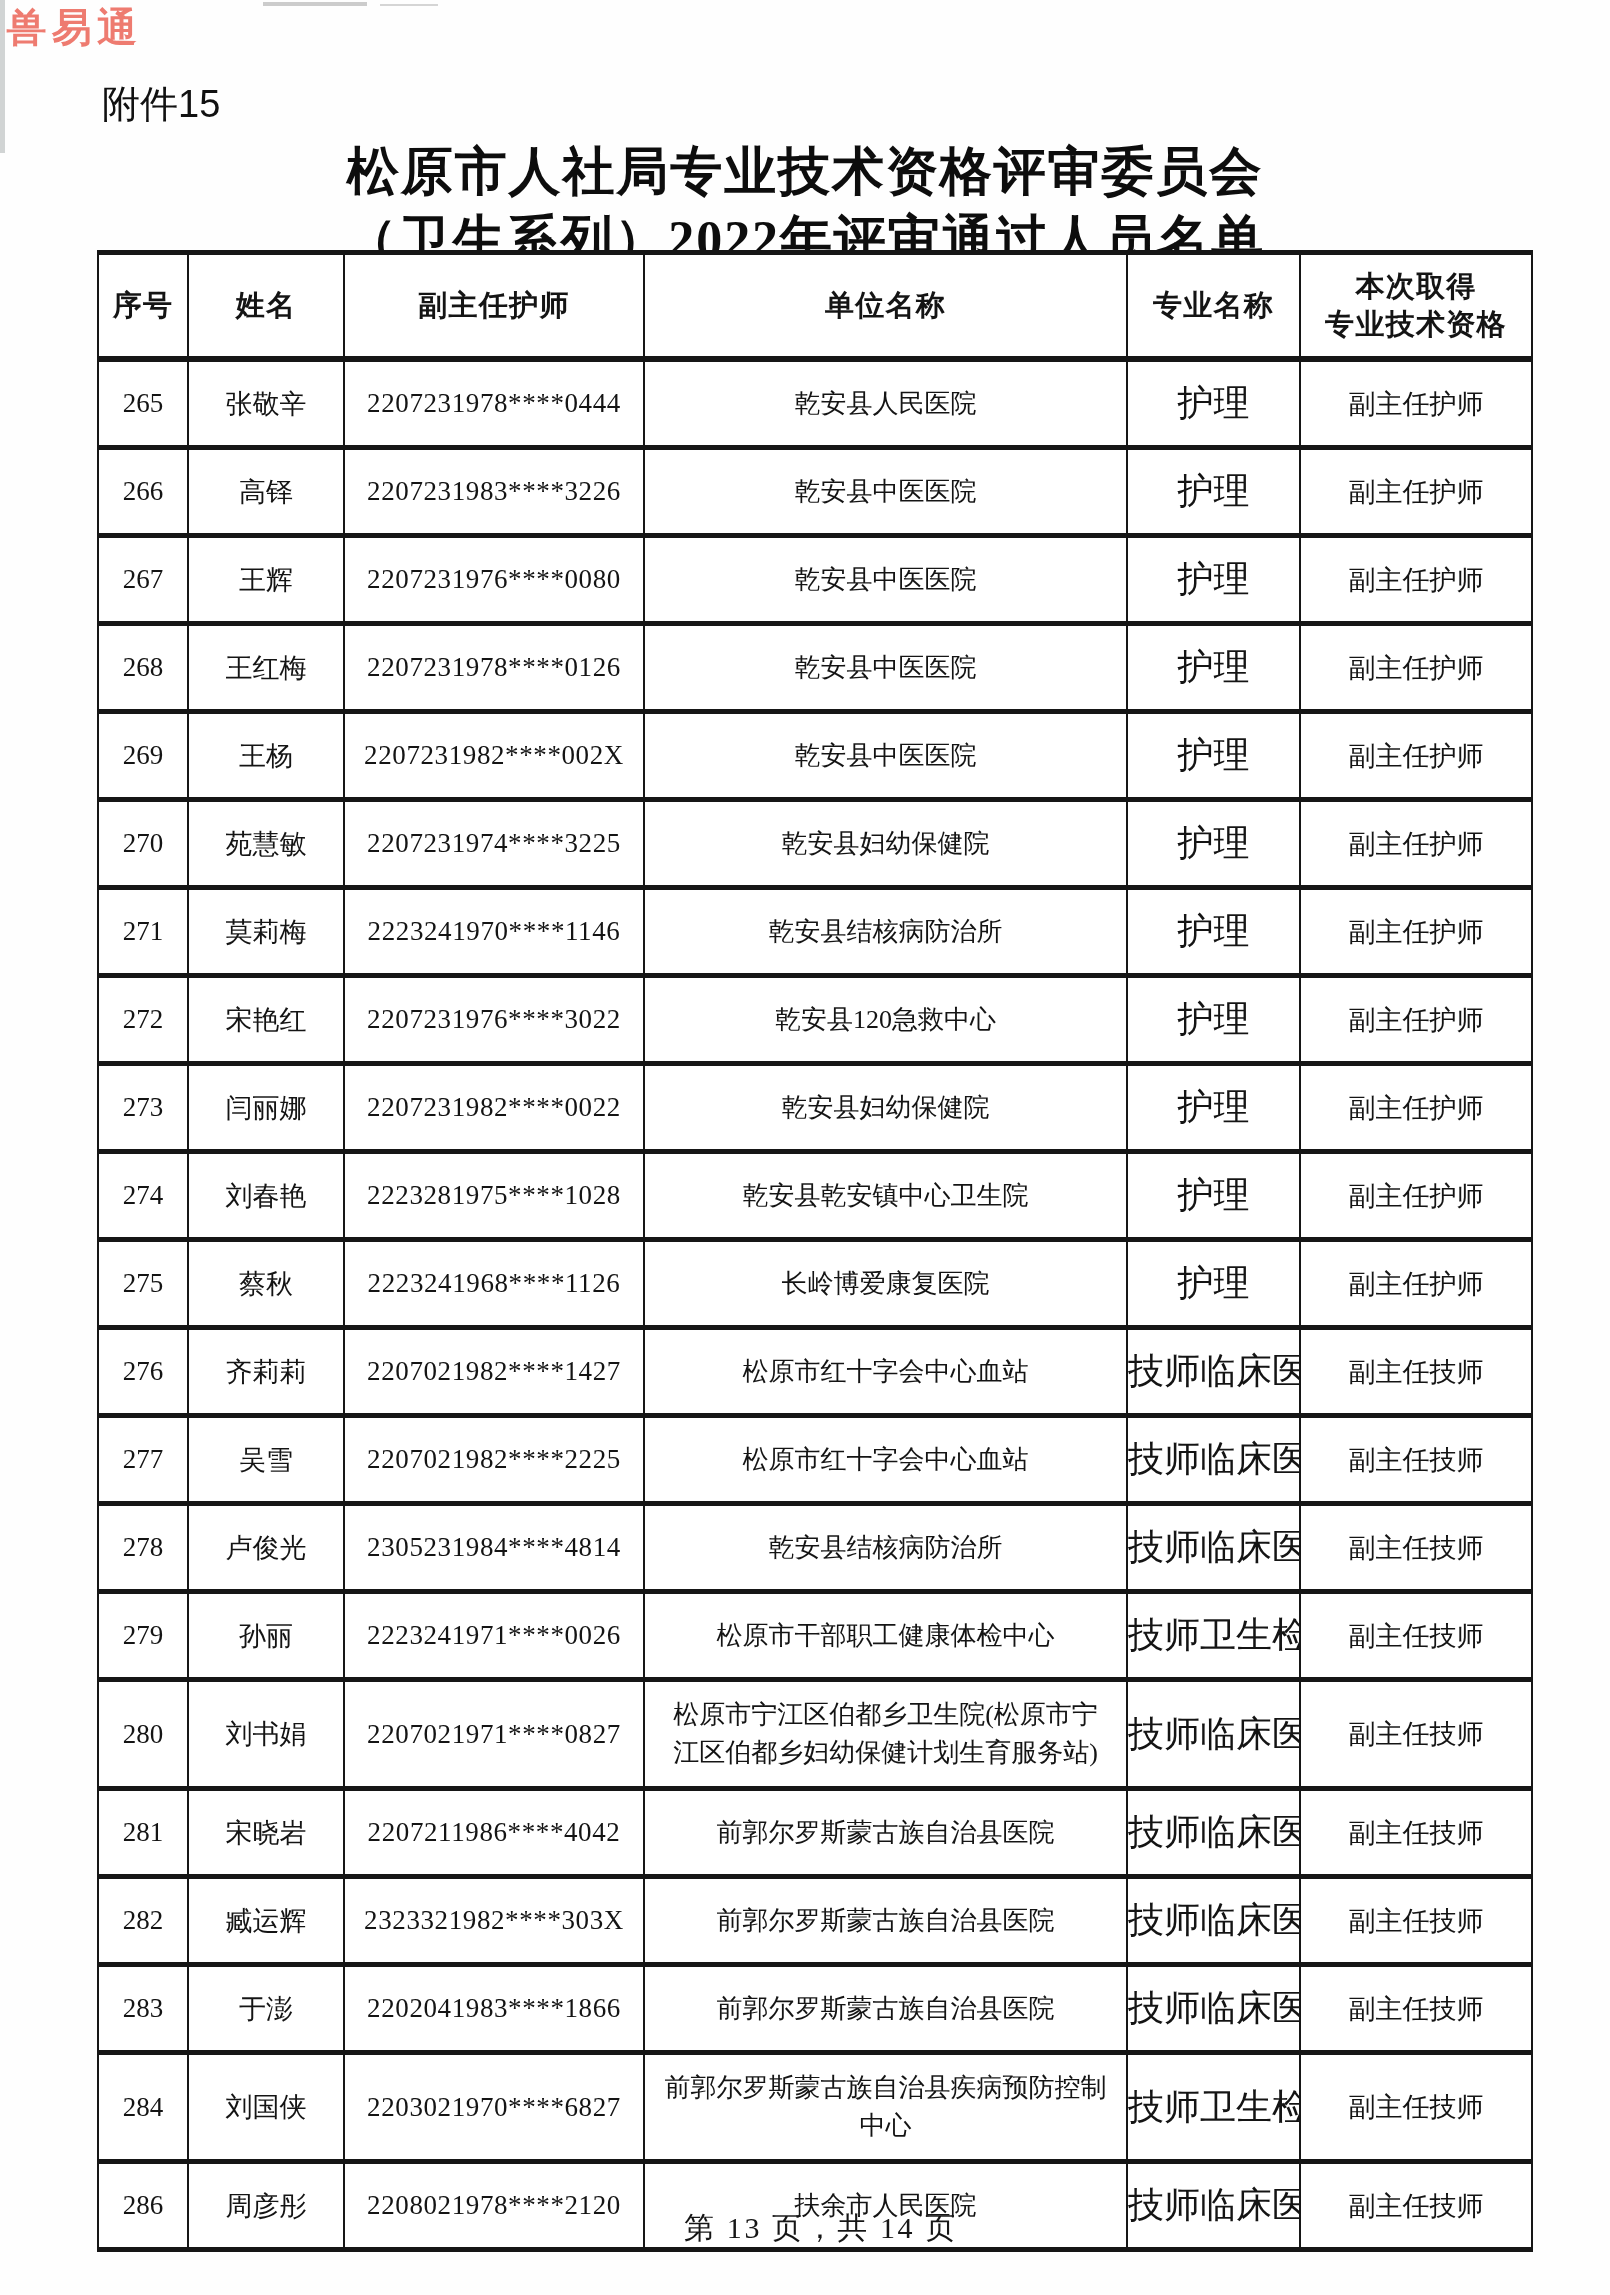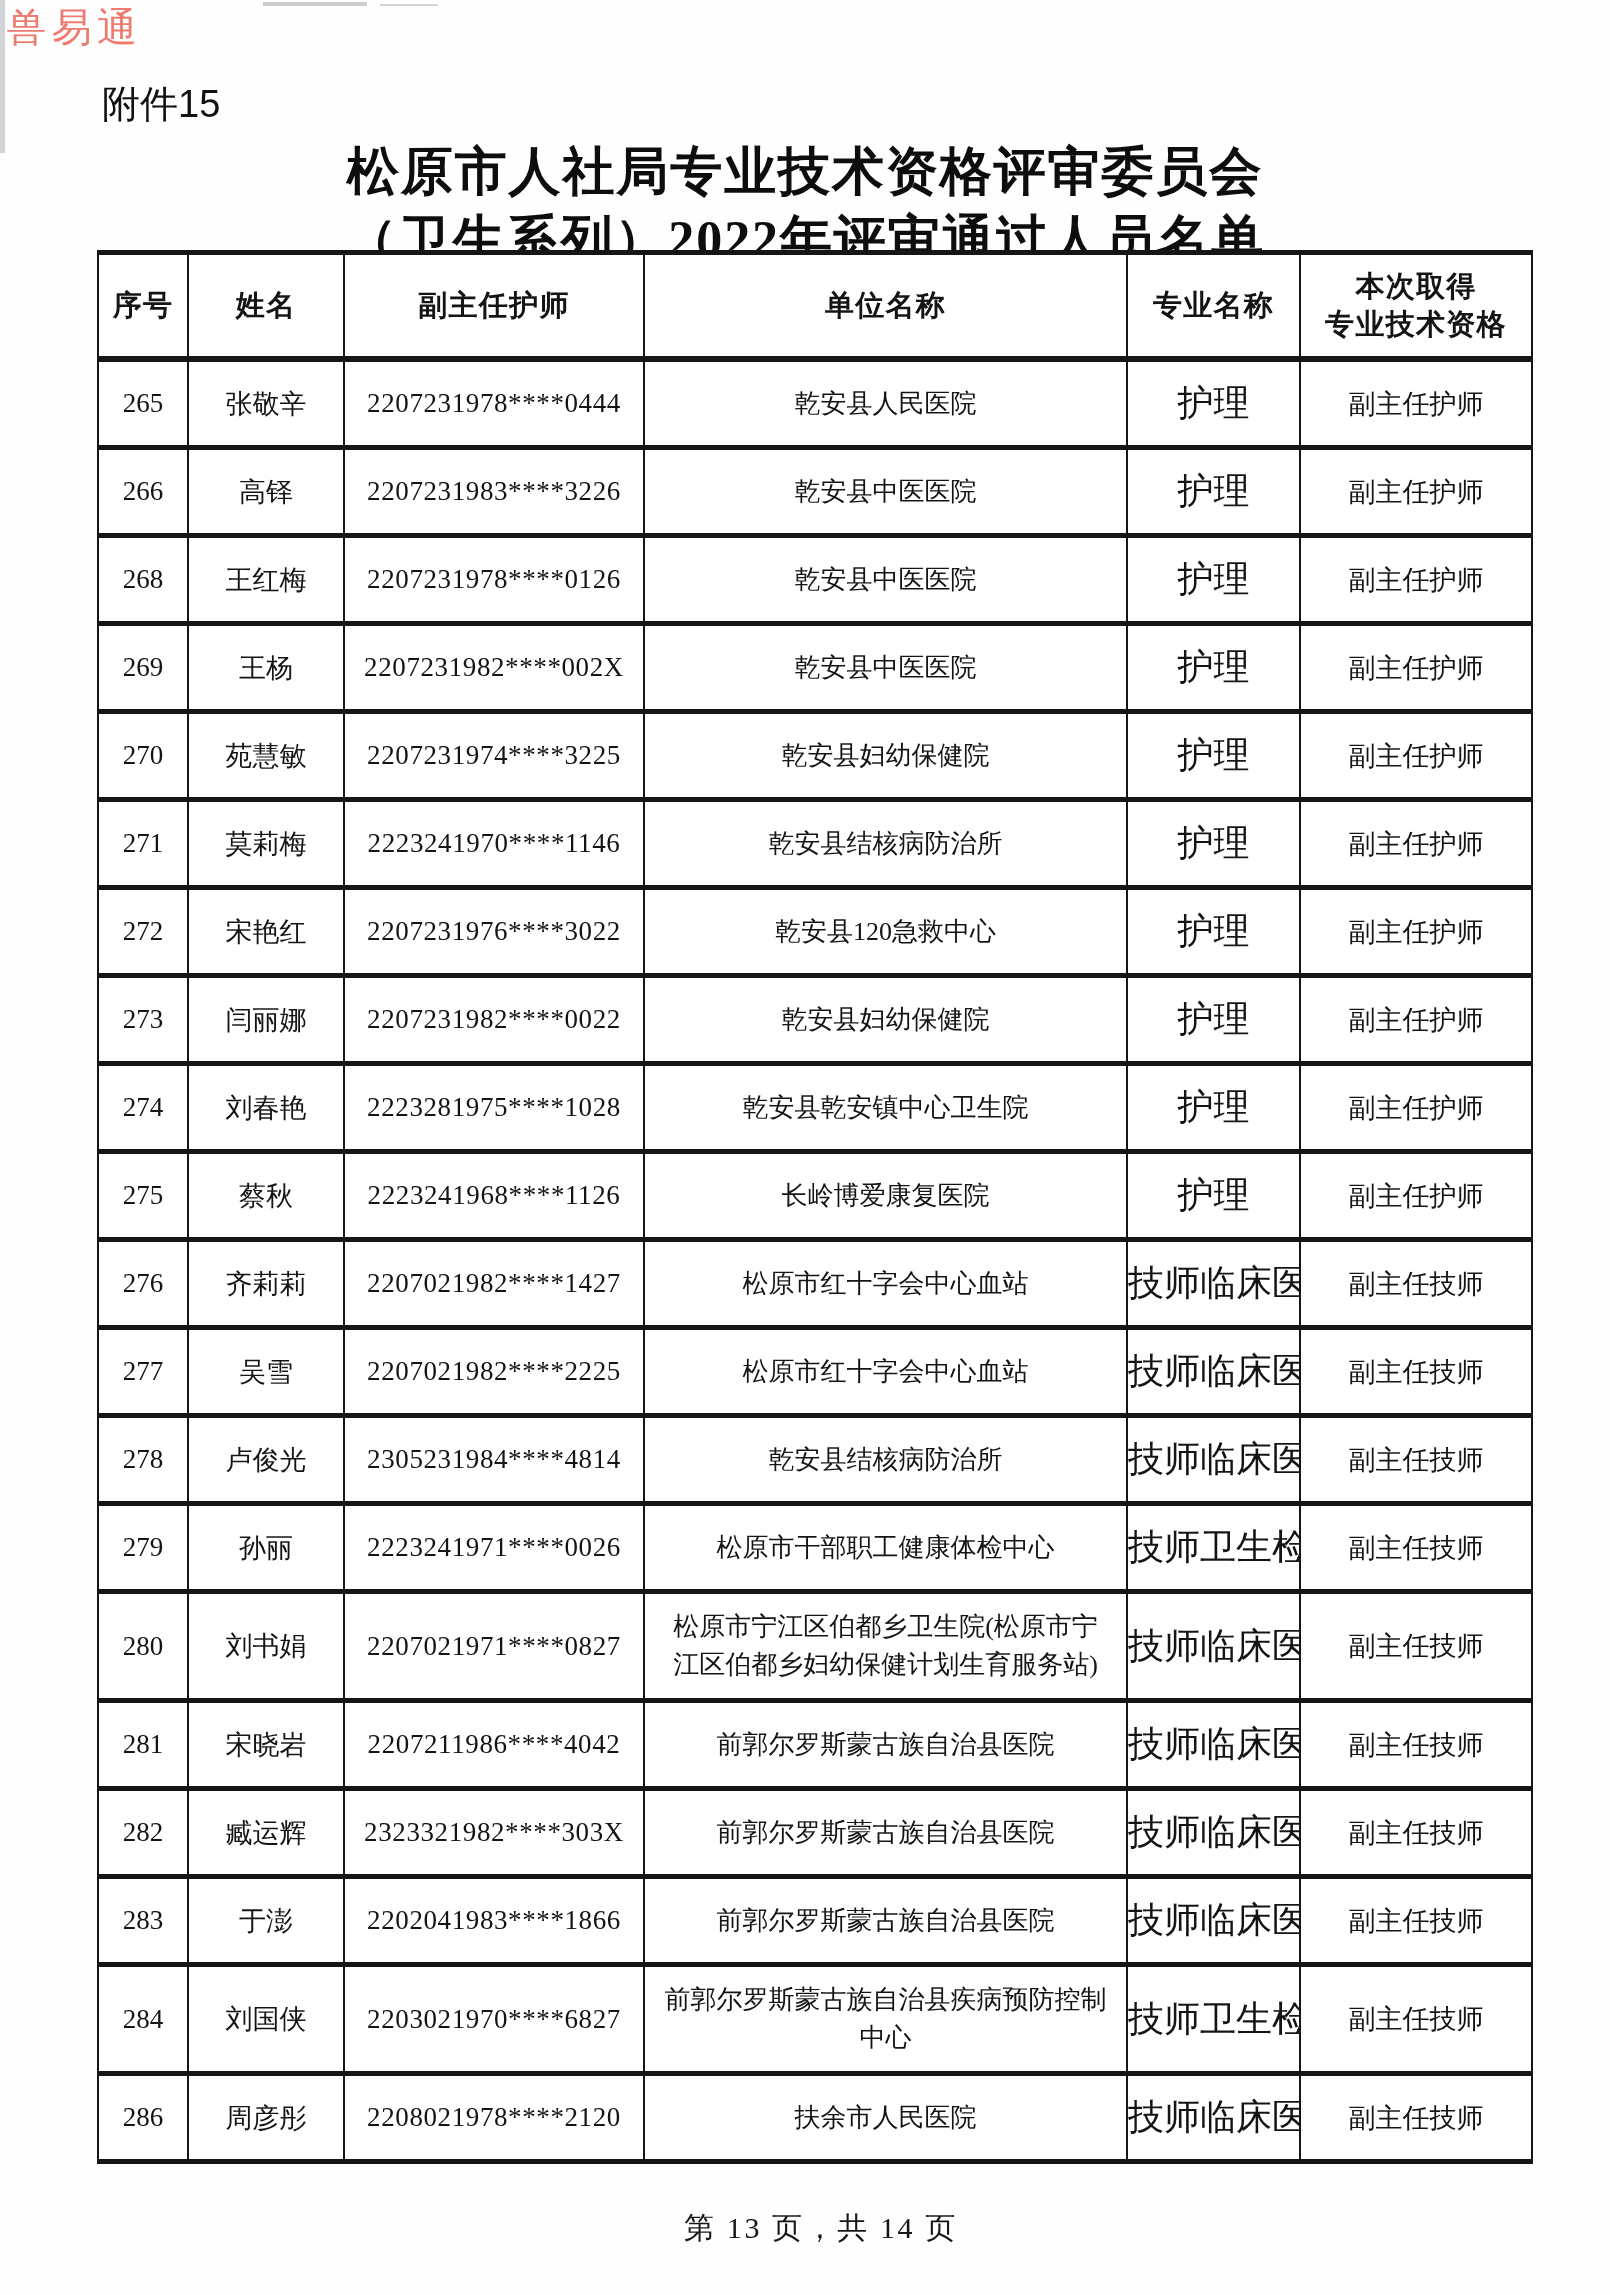--- a/index.html
+++ b/index.html
@@ -12,21 +12,21 @@
     overflow:hidden;
   }
   
   .edge-strip{position:absolute;left:0;top:0;width:4.5px;height:153px;background:#b9bdbd;opacity:.65;}
   .top-dash{position:absolute;left:263px;top:1.9px;width:104px;height:3.9px;background:#9a9a9a;opacity:.5;}
   .top-dash2{position:absolute;left:380px;top:3.9px;width:58px;height:2.6px;background:#ababab;opacity:.5;}
 
   .watermark{
     position:absolute;left:6.5px;top:0px;
     font-size:40px;letter-spacing:5.2px;
-    color:#ee7b70;font-weight:normal;
+    color:#ee7b70;font-weight:bold;
   }
   .attachment{
     position:absolute;left:102px;top:79px;
     font-family:"Liberation Sans","DejaVu Sans",sans-serif;
     font-size:38px;color:#111;
   }
   .title{
     position:absolute;top:138px;left:0;width:100%;
     text-align:center;font-weight:bold;
     font-size:52px;line-height:1.30;letter-spacing:1.9px;
@@ -118,20 +118,30 @@
           <td>266</td>
           <td>高铎</td>
           <td class="id-cell">2207231983****3226</td>
           <td class="unit-cell">乾安县中医医院</td>
           <td>
             <span class="spec-clip">护理</span>
           </td>
           <td>副主任护师</td>
         </tr>
         <tr>
+          <td>267</td>
+          <td>王辉</td>
+          <td class="id-cell">2207231976****0080</td>
+          <td class="unit-cell">乾安县中医医院</td>
+          <td>
+            <span class="spec-clip">护理</span>
+          </td>
+          <td>副主任护师</td>
+        </tr>
+        <tr>
           <td>268</td>
           <td>王红梅</td>
           <td class="id-cell">2207231978****0126</td>
           <td class="unit-cell">乾安县中医医院</td>
           <td>
             <span class="spec-clip">护理</span>
           </td>
           <td>副主任护师</td>
         </tr>
         <tr>

